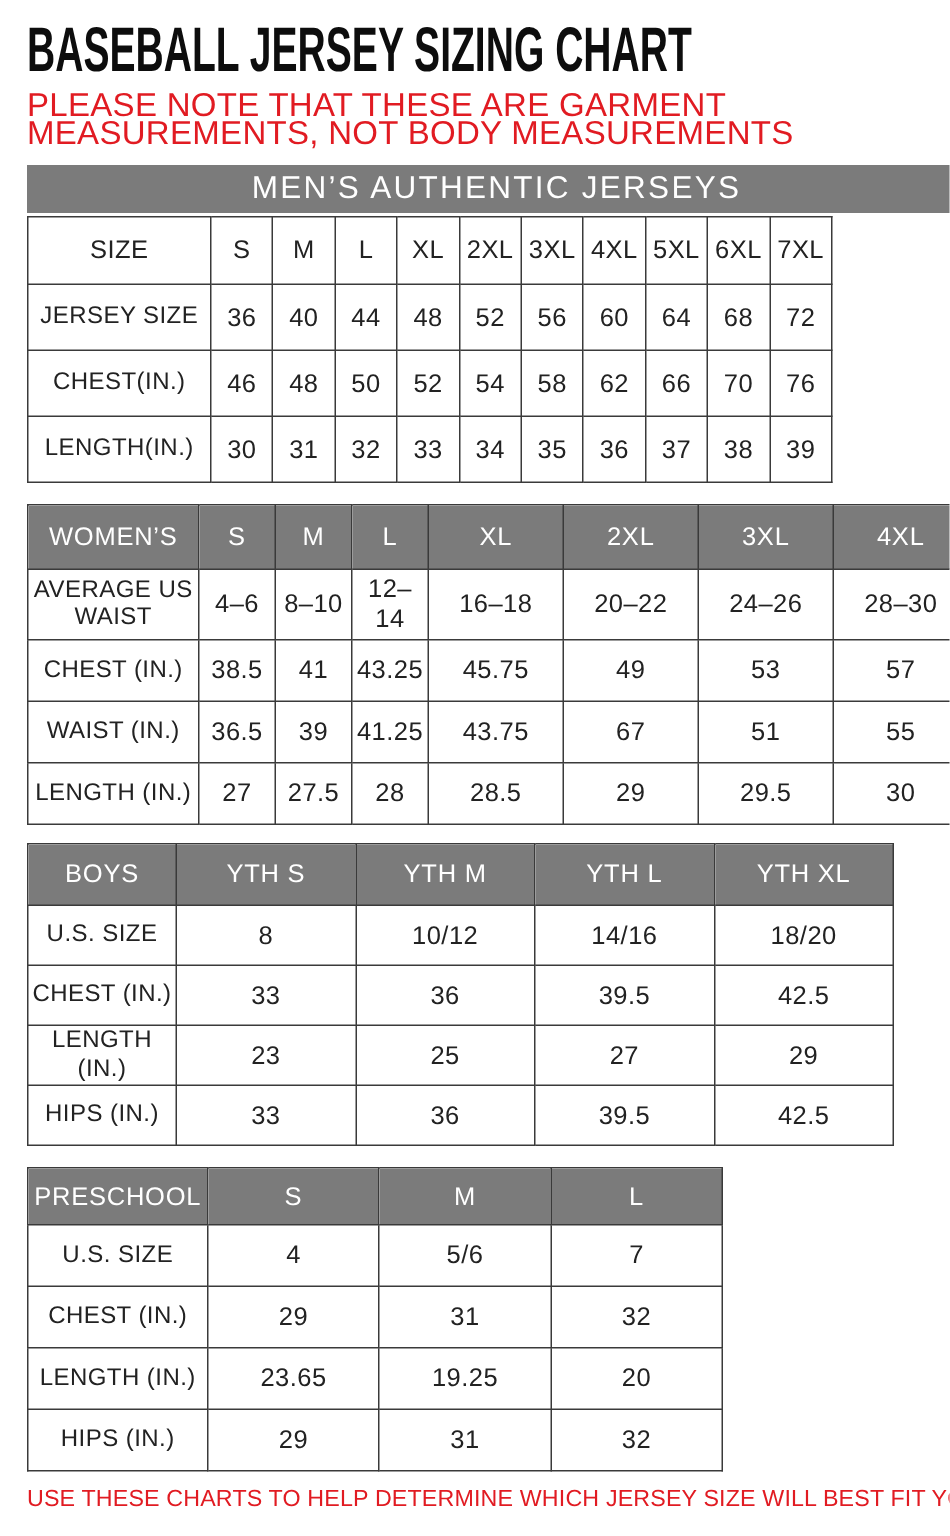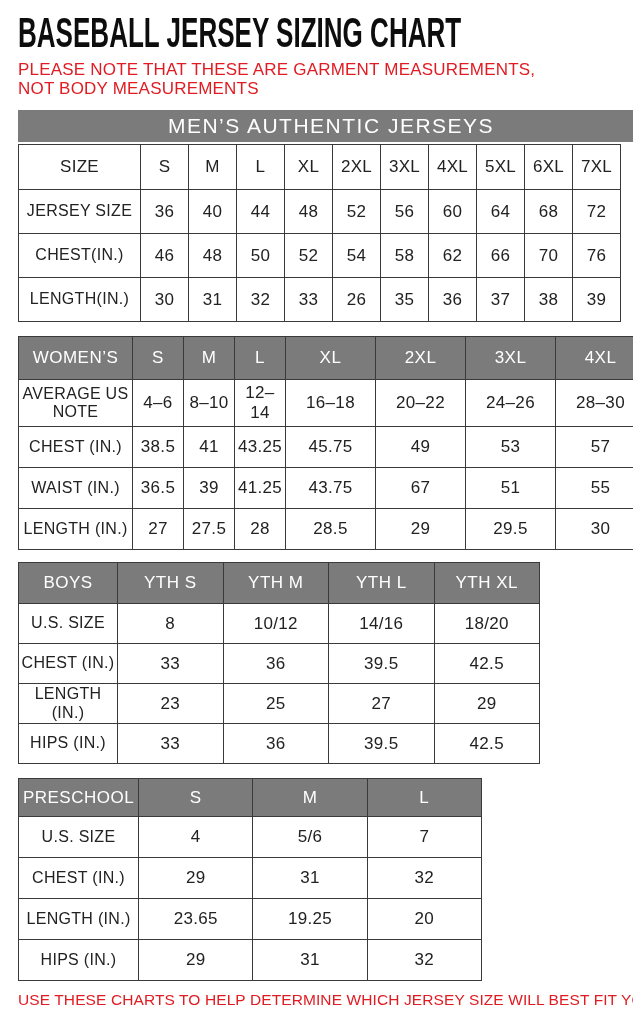--- a/index.html
+++ b/index.html
@@ -15,21 +15,21 @@
     margin:0;padding:0;
     font-size:42px;font-weight:900;line-height:1.0;
     color:#0d0d0d;letter-spacing:0px;white-space:nowrap;
     transform:scaleX(0.62);transform-origin:0 50%;
   }
 
   
   .note{
     margin:6px 0 0 0;
     color:#e11b22;
-    font-size:17px;line-height:19px;letter-spacing:0.2px;
+    font-size:22px;line-height:19px;letter-spacing:0.2px;
   }
   .note.top{max-width:555px;}
   .note.bottom{margin-top:9px;font-size:15.5px;white-space:nowrap;letter-spacing:0.1px;}
 
   
   .banner{
     width:626px;height:32px;margin-top:12px;
     background:#7b7b7b;color:#ffffff;
     display:flex;align-items:center;justify-content:center;
     font-size:21px;letter-spacing:1.5px;
@@ -46,35 +46,35 @@
     vertical-align:middle;line-height:1.15;
     overflow:hidden;
   }
   tr.data-row td:first-child{font-size:16px;}
   tr.head-gray td{
     background:#7b7b7b;color:#ffffff;
     font-size:17px;font-weight:400;letter-spacing:0.5px;
   }
 
   
-  .mens{width:603px;margin-top:2px;}
+  .mens{width:537px;margin-top:2px;}
   .mens .c-label{width:122px;}
   .mens td{height:43px;}
   .mens tr.head-plain td{height:44px;}
 
   
   .womens{width:628px;margin-top:14px;}
   .womens .c-label{width:114px;}
   .womens .c-sml{width:51px;}
   .womens td{height:40px;}
   .womens tr.head-gray td{height:42px;}
   .womens tbody tr:nth-child(2) td{height:46px;}
 
   
-  .boys{width:522px;margin-top:12px;}
+  .boys{width:578px;margin-top:12px;}
   .boys .c-label{width:99px;}
   .boys td{height:39px;}
   .boys tr.head-gray td{height:40px;}
 
   
   .preschool{width:464px;margin-top:14px;}
   .preschool .c-label{width:120px;}
   .preschool td{height:40px;}
   .preschool tr.head-gray td{height:37px;}
 </style>
@@ -133,21 +133,21 @@
           <td>66</td>
           <td>70</td>
           <td>76</td>
         </tr>
         <tr class="data-row">
           <td>LENGTH(IN.)</td>
           <td>30</td>
           <td>31</td>
           <td>32</td>
           <td>33</td>
-          <td>26</td>
+          <td>34</td>
           <td>35</td>
           <td>36</td>
           <td>37</td>
           <td>38</td>
           <td>39</td>
         </tr>
       </tbody>
     </table>
 
   <table class="tbl womens">
@@ -161,21 +161,21 @@
           <td>WOMEN’S</td>
           <td>S</td>
           <td>M</td>
           <td>L</td>
           <td>XL</td>
           <td>2XL</td>
           <td>3XL</td>
           <td>4XL</td>
         </tr>
         <tr class="data-row">
-          <td>AVERAGE US NOTE</td>
+          <td>AVERAGE US WAIST</td>
           <td>4–6</td>
           <td>8–10</td>
           <td>12–14</td>
           <td>16–18</td>
           <td>20–22</td>
           <td>24–26</td>
           <td>28–30</td>
         </tr>
         <tr class="data-row">
           <td>CHEST (IN.)</td>

